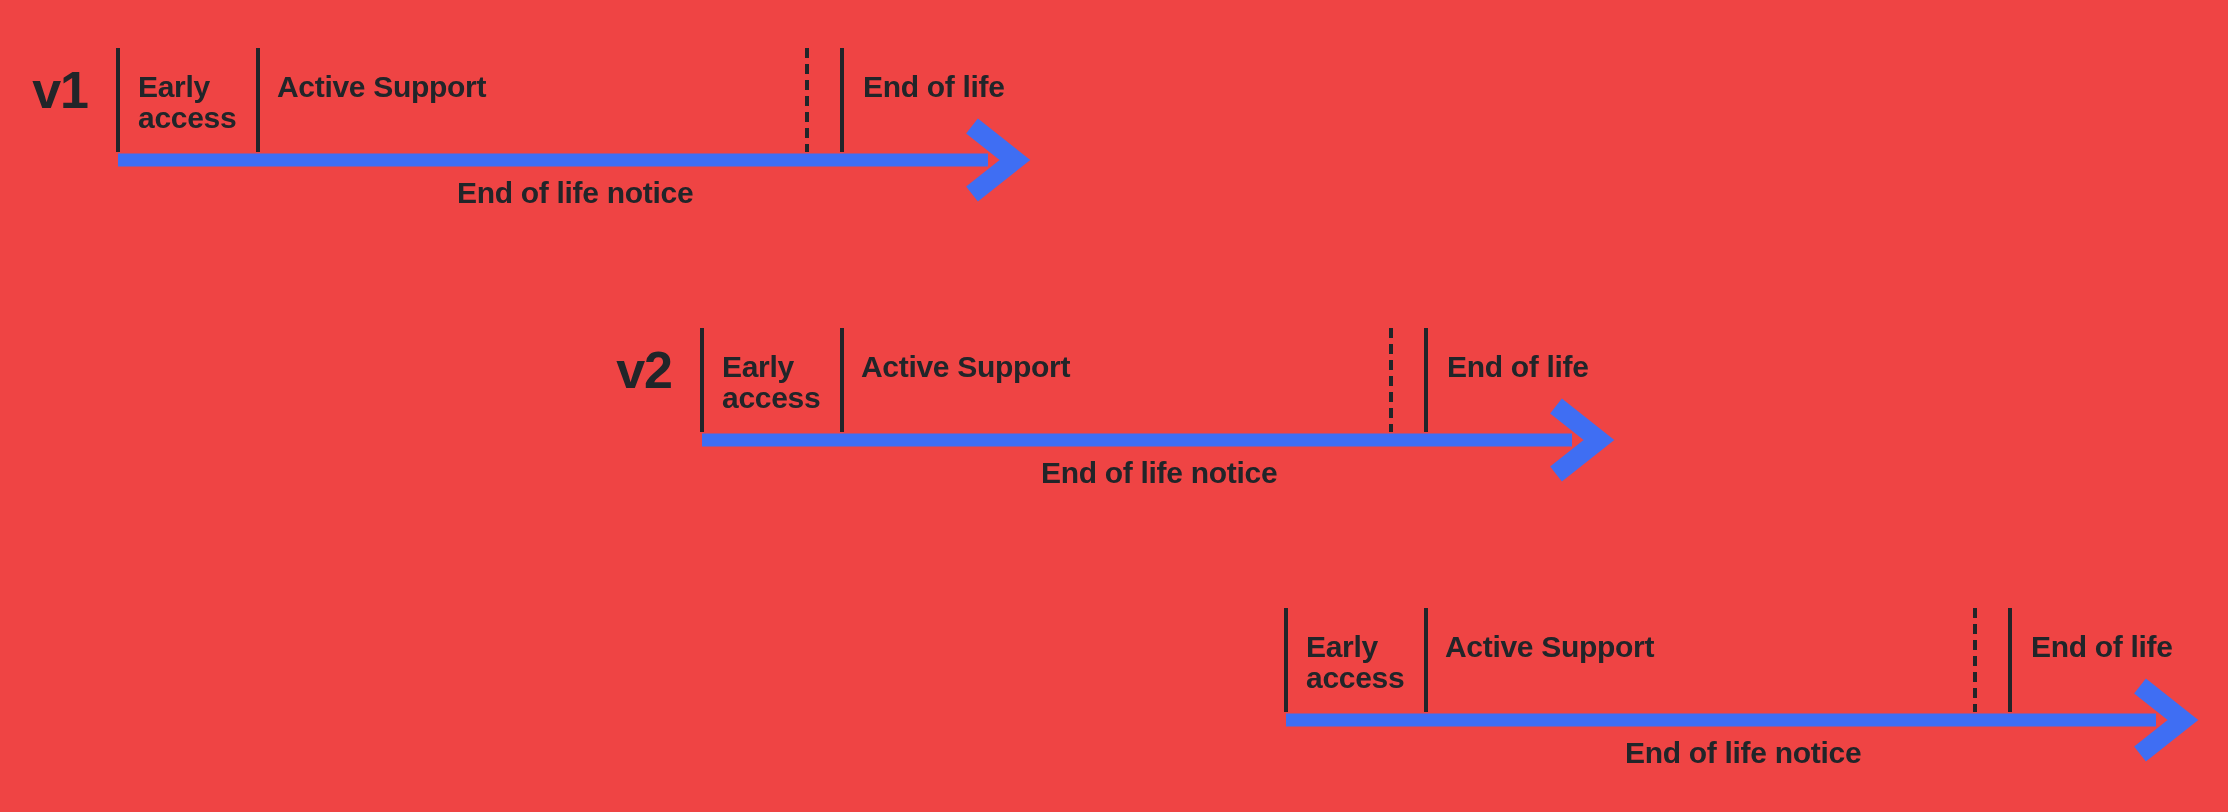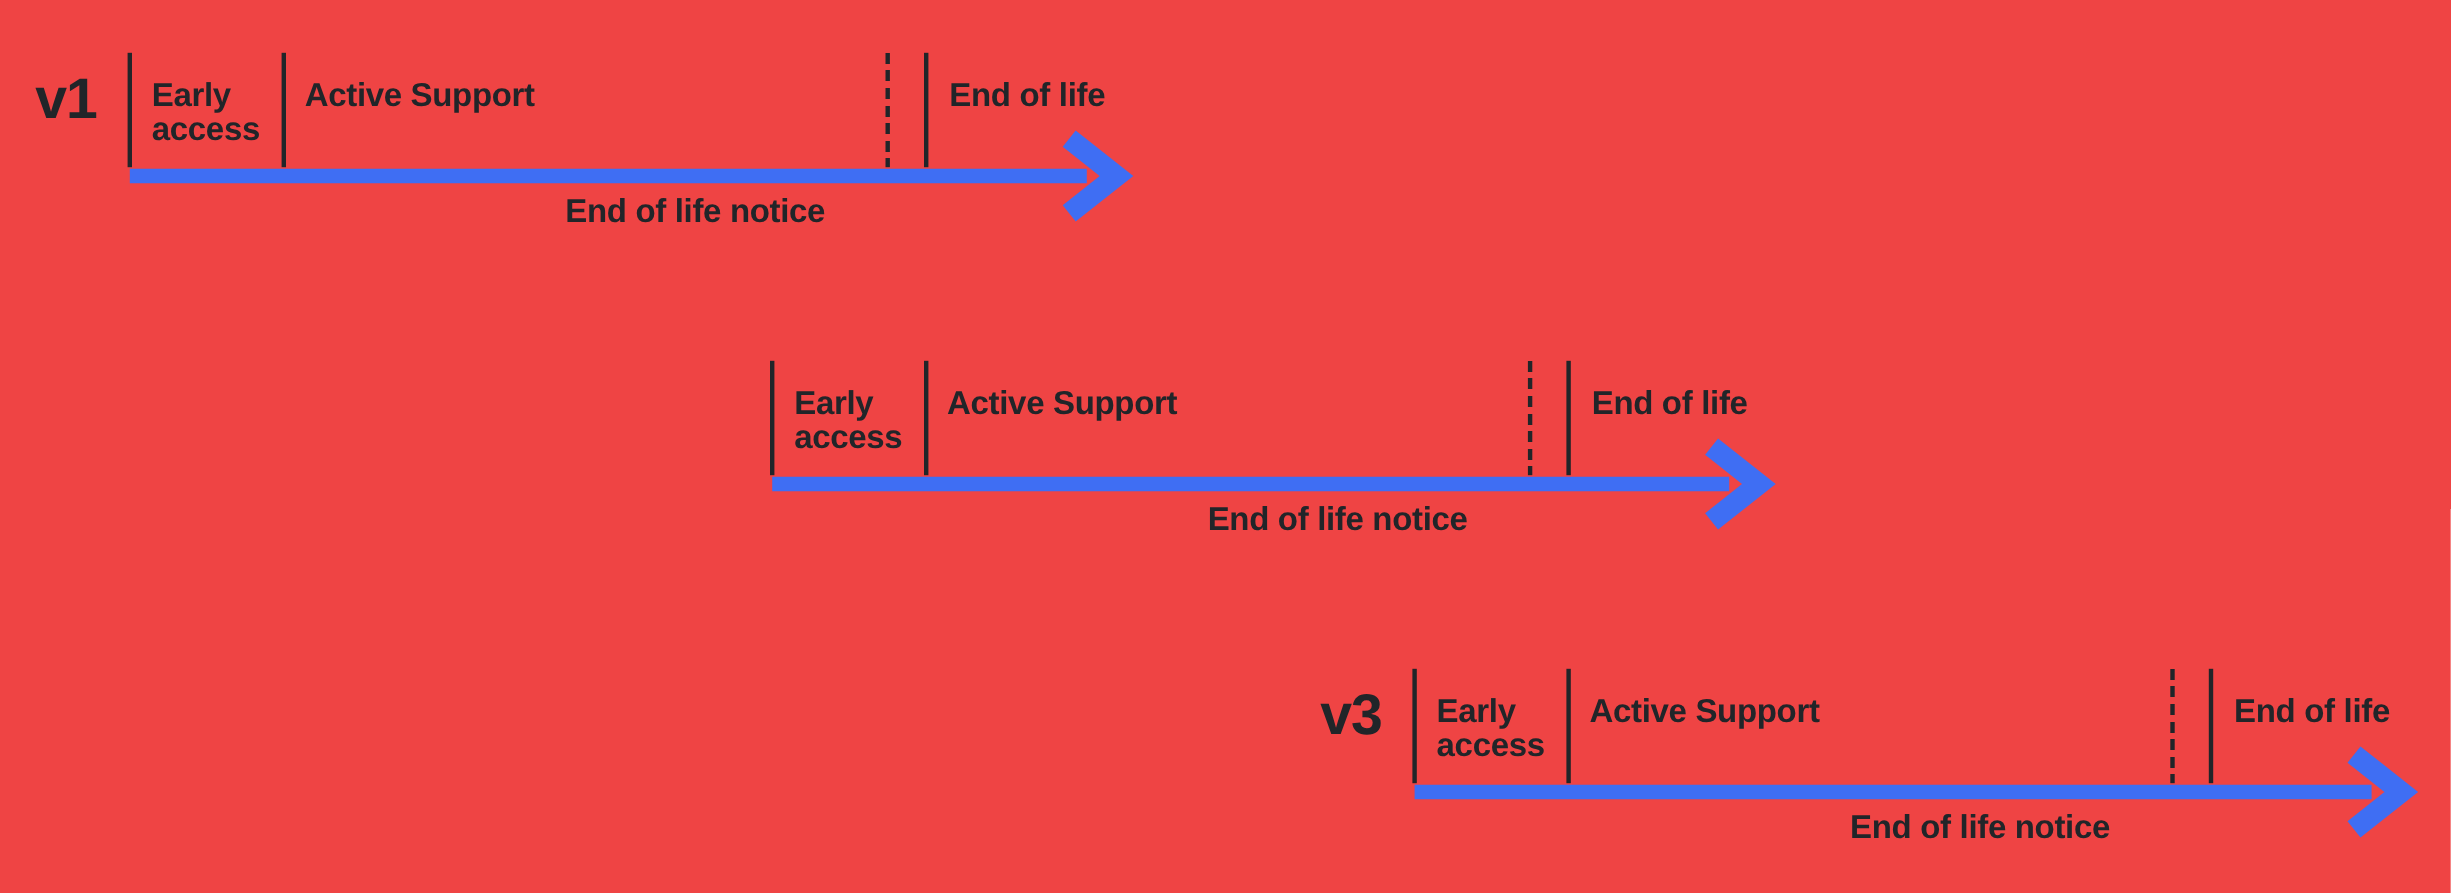--- a/index.html
+++ b/index.html
@@ -64,21 +64,21 @@
   }
   .p-early  { left: calc(var(--x0) + 20px);  width: 116px; }
   .p-active { left: calc(var(--x0) + 159px); white-space: nowrap; }
   .p-eol    { left: calc(var(--x0) + 745px); white-space: nowrap; }
 
   .notice {
     position: absolute;
     top: 177px;
     left: calc(var(--x0) + 339px);
     width: 350px;
-    text-align: center;
+    text-align: left;
     font-size: 30px;
     line-height: 31px;
     font-weight: bold;
     letter-spacing: -0.3px;
     white-space: nowrap;
   }
 
   .arrow-svg {
     position: absolute;
     left: var(--x0);
@@ -104,36 +104,36 @@
     <div class="phase p-active">Active Support</div>
     <div class="phase p-eol">End of life</div>
     <svg class="arrow-svg" viewBox="0 0 915 100">
       <line class="stroke" x1="0" y1="48" x2="870" y2="48" stroke-width="13"></line>
       <polyline class="stroke" points="854,14 897,48 854,82" stroke-width="19" stroke-linejoin="miter"></polyline>
     </svg>
     <div class="notice">End of life notice</div>
   </div>
 
   <div class="timeline" style="--x0:702px; --top:280px;">
+    <div class="version">v2</div>
     <div class="tick t-start"></div>
     <div class="tick t-active"></div>
     <div class="tick t-dashed"></div>
     <div class="tick t-eol"></div>
     <div class="phase p-early">Early access</div>
     <div class="phase p-active">Active Support</div>
     <div class="phase p-eol">End of life</div>
     <svg class="arrow-svg" viewBox="0 0 915 100">
       <line class="stroke" x1="0" y1="48" x2="870" y2="48" stroke-width="13"></line>
       <polyline class="stroke" points="854,14 897,48 854,82" stroke-width="19" stroke-linejoin="miter"></polyline>
     </svg>
     <div class="notice">End of life notice</div>
   </div>
 
   <div class="timeline" style="--x0:1286px; --top:560px;">
-    <div class="version">v3</div>
     <div class="tick t-start"></div>
     <div class="tick t-active"></div>
     <div class="tick t-dashed"></div>
     <div class="tick t-eol"></div>
     <div class="phase p-early">Early access</div>
     <div class="phase p-active">Active Support</div>
     <div class="phase p-eol">End of life</div>
     <svg class="arrow-svg" viewBox="0 0 915 100">
       <line class="stroke" x1="0" y1="48" x2="870" y2="48" stroke-width="13"></line>
       <polyline class="stroke" points="854,14 897,48 854,82" stroke-width="19" stroke-linejoin="miter"></polyline>

